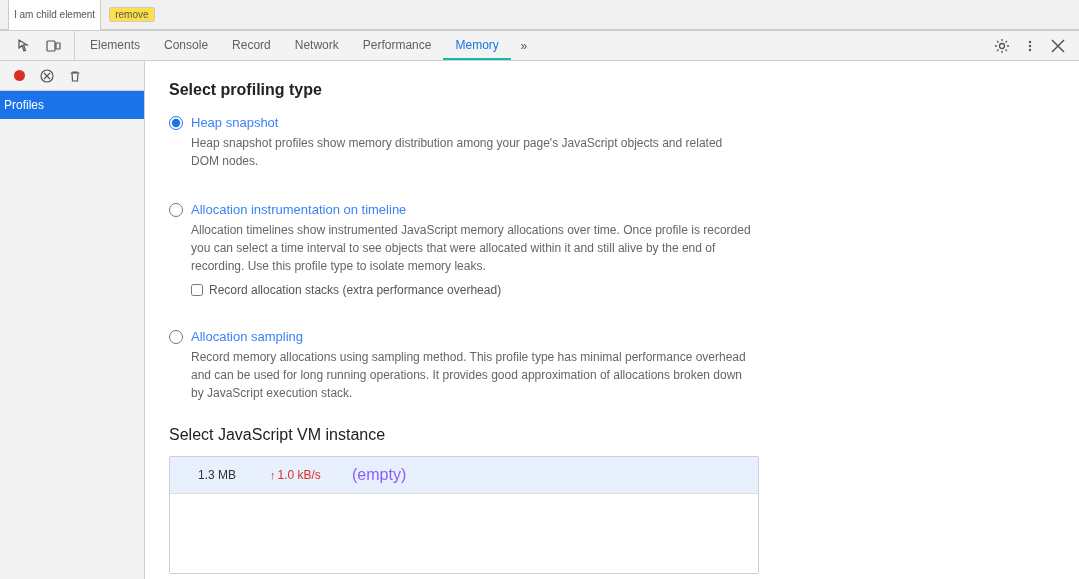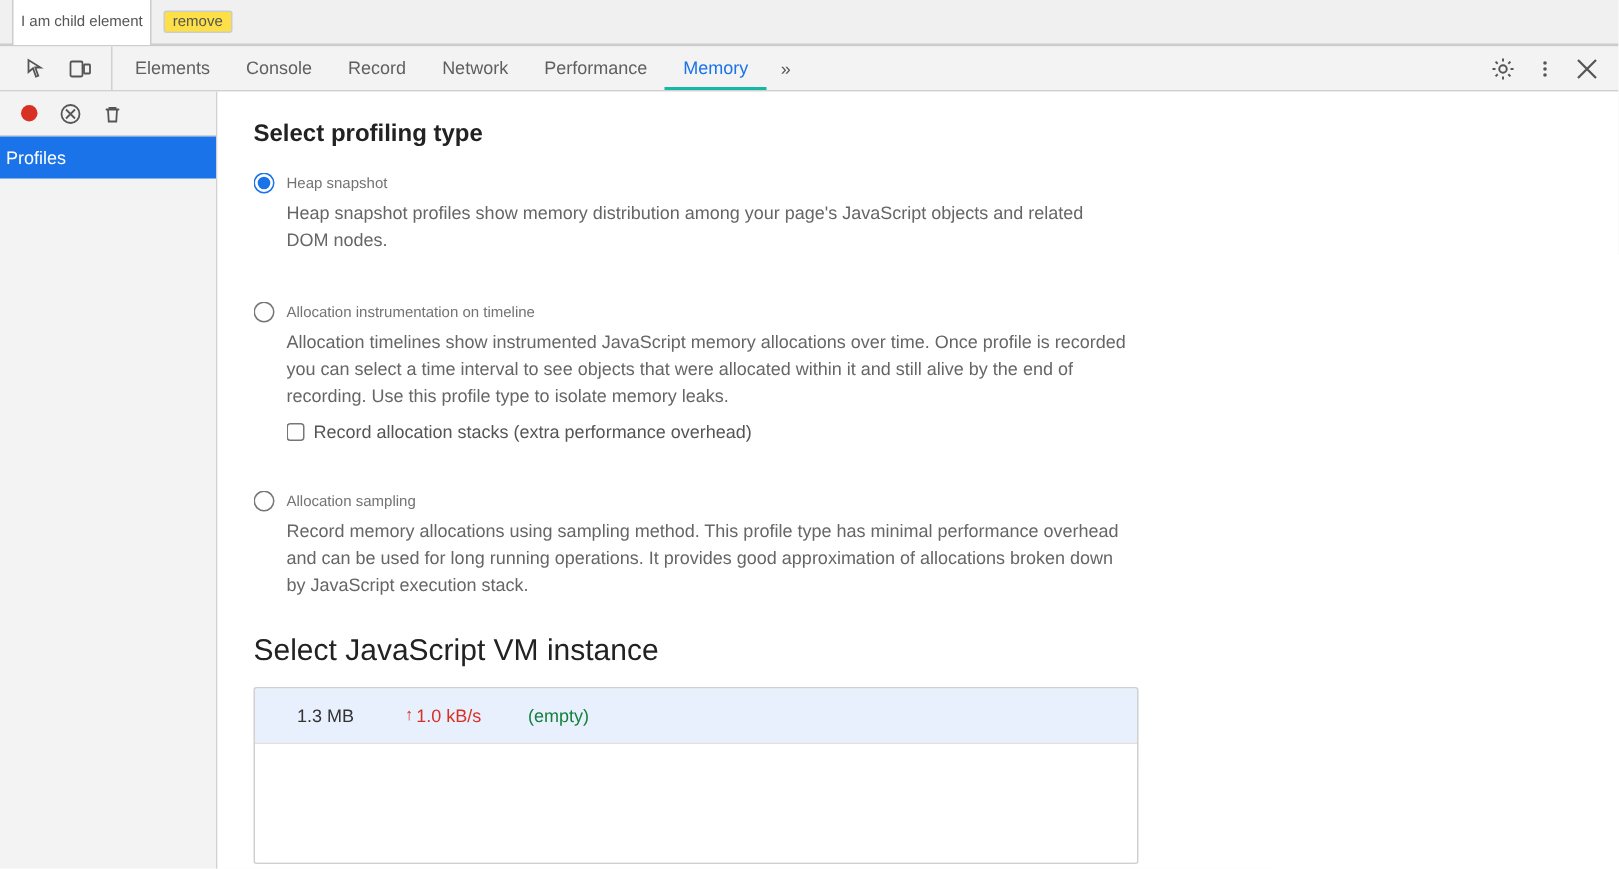--- a/index.html
+++ b/index.html
@@ -240,22 +240,22 @@
     }
 
     .radio-input {
       width: 14px;
       height: 14px;
       cursor: pointer;
       accent-color: #1a73e8;
     }
 
     .option-label {
-      font-size: 10px;
-      color: #737373;
+      font-size: 13px;
+      color: #3b82f6;
       font-weight: 400;
     }
 
     .option-desc {
       font-size: 12px;
       color: #666;
       margin-left: 22px;
       line-height: 1.5;
       max-width: 560px;
     }
@@ -273,21 +273,21 @@
       height: 12px;
       cursor: pointer;
     }
 
     .checkbox-label {
       font-size: 12px;
       color: #555;
     }
 
     .vm-section-title {
-      font-size: 20px;
+      font-size: 16px;
       font-weight: 400;
       color: #222;
       margin-bottom: 12px;
     }
 
     .vm-table {
       border: 1px solid #d0d0d0;
       border-radius: 2px;
       overflow: hidden;
       max-width: 590px;
@@ -320,22 +320,22 @@
       gap: 2px;
       min-width: 60px;
     }
 
     .vm-rate-arrow {
       color: #d93025;
       font-size: 11px;
     }
 
     .vm-name {
-      font-size: 12px;
-      color: #15803d;
+      font-size: 16px;
+      color: #8b5cf6;
       text-align: center;
     }
 
     .vm-empty-area {
       height: 80px;
       background: #fff;
       border-top: 1px solid #e0e0e0;
     }
 
     

